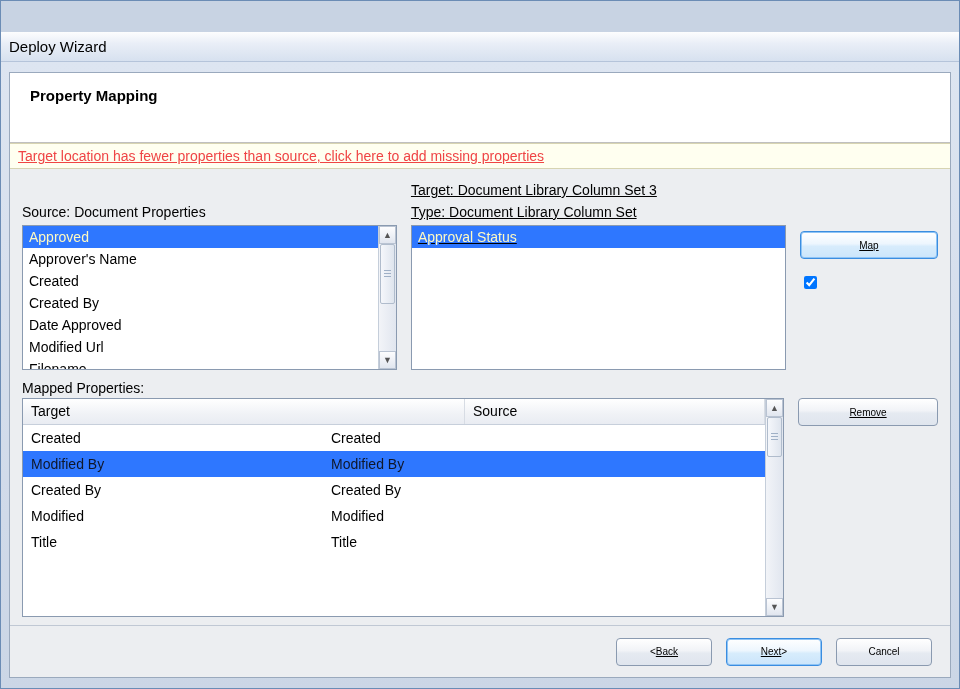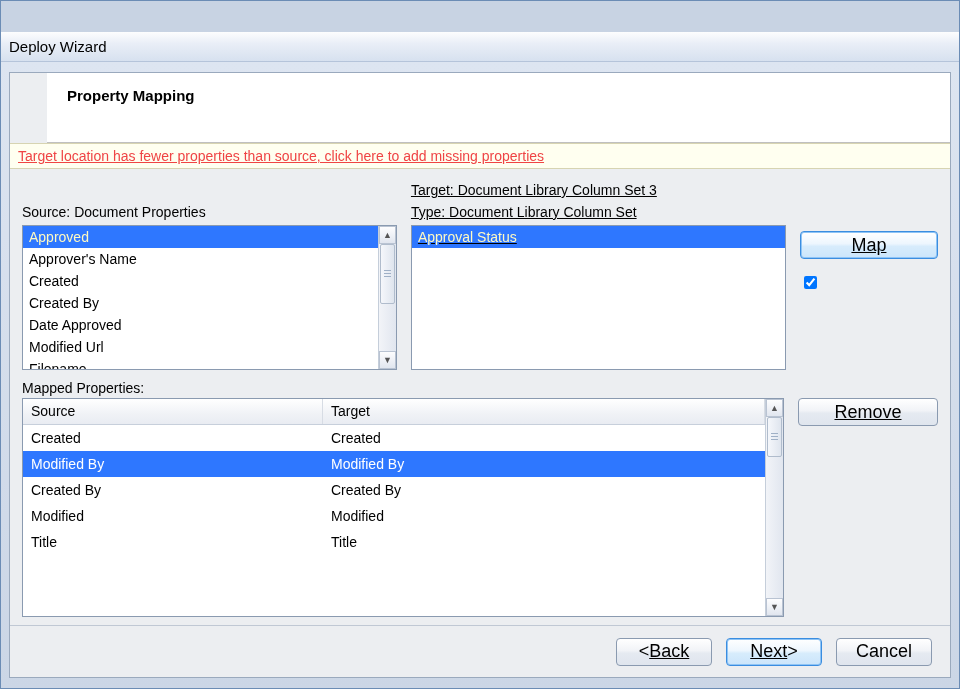--- a/index.html
+++ b/index.html
@@ -35,21 +35,20 @@
     border: 1px solid #9aa9bd;
     display: flex;
     flex-direction: column;
   }
   .header {
     background: #ffffff;
     border-bottom: 1px solid #c0c0c0;
     padding: 14px 20px 38px 20px;
     font-weight: bold;
     font-size: 15px;
-    margin-left: 37px;
   }
   .warning-bar {
     background: #fffff0;
     border-top: 1px solid #d7d4b2;
     border-bottom: 1px solid #d7d4b2;
     padding: 4px 8px;
   }
   .warning-bar a {
     color: #ef4444;
     text-decoration: underline;
@@ -110,21 +109,21 @@
   .scroll-thumb::after {
     content: ""; position: absolute; left: 3px; right: 3px; top: 50%; margin-top: -4px;
     height: 8px;
     background: repeating-linear-gradient(to bottom, #9fb0c6 0 1px, transparent 1px 3px);
   }
   .btn {
     height: 28px;
     border: 1px solid #8a9ab0;
     border-radius: 4px;
     background: linear-gradient(to bottom, #ffffff 0%, #f1f3f7 45%, #e5eaf1 55%, #dfe5ee 100%);
-    font-size: 18px;
+    font-size: 10px;
     padding: 0 10px;
     display: inline-flex; align-items: center; justify-content: center;
     cursor: default;
     min-width: 90px;
   }
   .btn.default {
     border: 1px solid #3a8de0;
     box-shadow: 0 0 0 1px #8fc4f5 inset;
     background: linear-gradient(to bottom, #ffffff 0%, #edf6fe 45%, #d7ecfc 55%, #cbe5fb 100%);
   }
@@ -153,21 +152,21 @@
     border-bottom: 1px solid #c7cfdb;
   }
   .grid-header .gh {
     padding: 4px 8px; font-size: 14px;
     border-right: 1px solid #d7dce4;
   }
   .gh-source { width: 300px; }
   .gh-target { flex: 1; }
   .grid-body { flex: 1; overflow: hidden; }
   .grid-row { display: flex; height: 26px; align-items: center; font-size: 14px; }
-  .grid-row.selected { background: #2e77ff; color: #ffffff; }
+  .grid-row.selected { background: #2e77ff; color: #0f172a; }
   .gc { padding: 2px 8px; white-space: nowrap; }
   .gc-source { width: 300px; }
   .gc-target { flex: 1; }
   .grid-side {
     width: 140px;
     display: flex; flex-direction: column; justify-content: space-between;
   }
   .footer {
     height: 52px;
     border-top: 1px solid #c0c8d4;
@@ -251,22 +250,22 @@
         </div>
 
       </div>
 
       <div class="mapped-label">Mapped Properties:</div>
 
       <div class="grid-area">
         <div class="grid-box">
           <div class="grid-inner">
             <div class="grid-header">
+              <div class="gh gh-target">Target</div>
               <div class="gh gh-source">Source</div>
-              <div class="gh gh-target">Target</div>
             </div>
             <div class="grid-body" id="grid-body">
                 <div class="grid-row">
                   <div class="gc gc-source">Created</div>
                   <div class="gc gc-target">Created</div>
                 </div>
                 <div class="grid-row selected">
                   <div class="gc gc-source">Modified By</div>
                   <div class="gc gc-target">Modified By</div>
                 </div>

